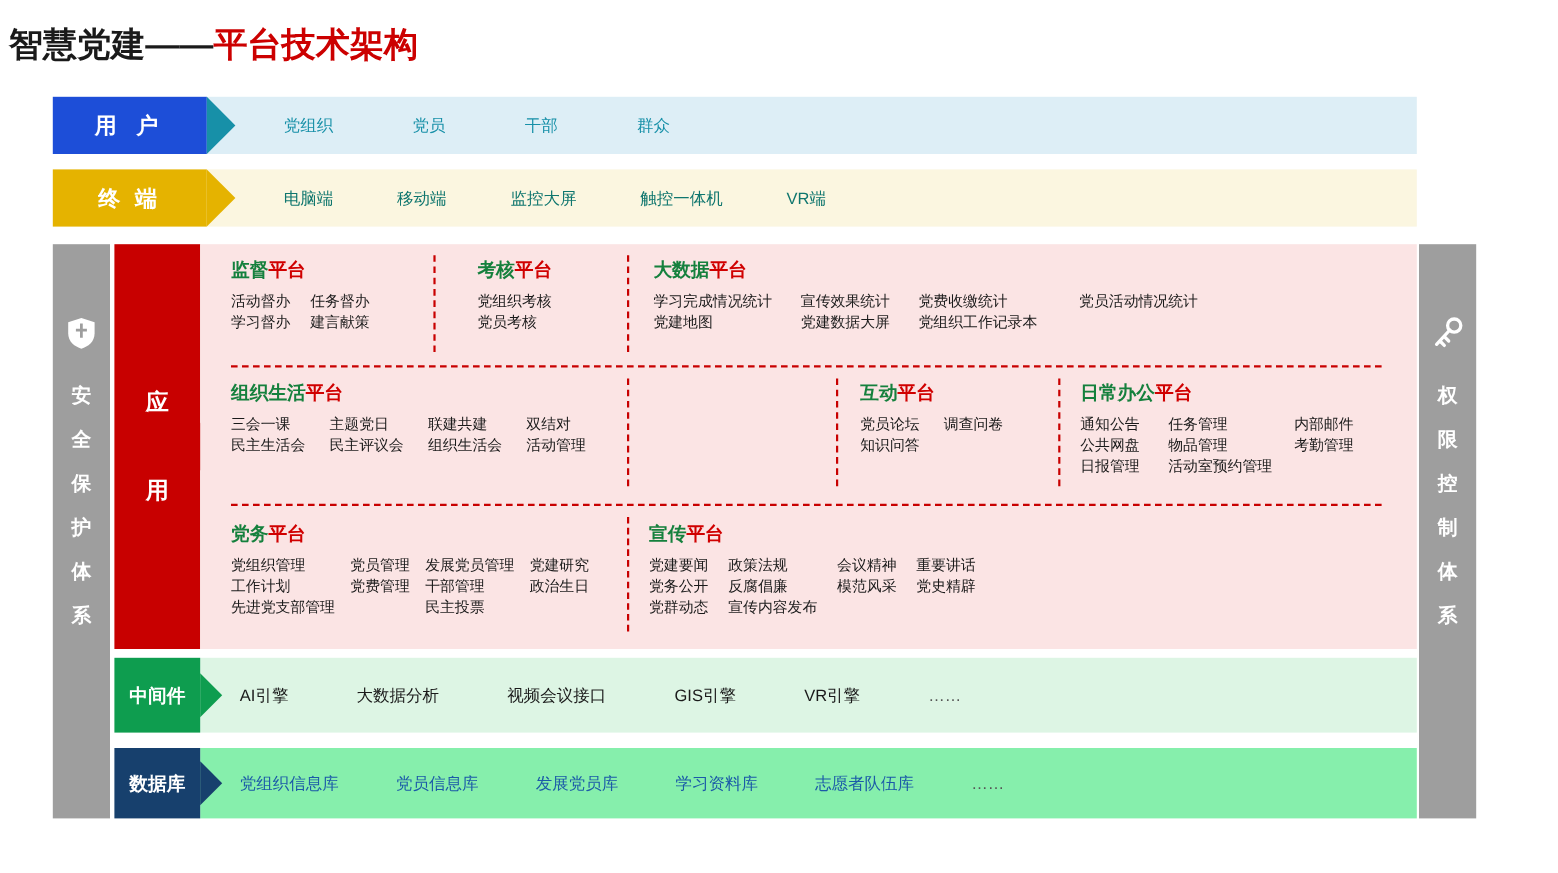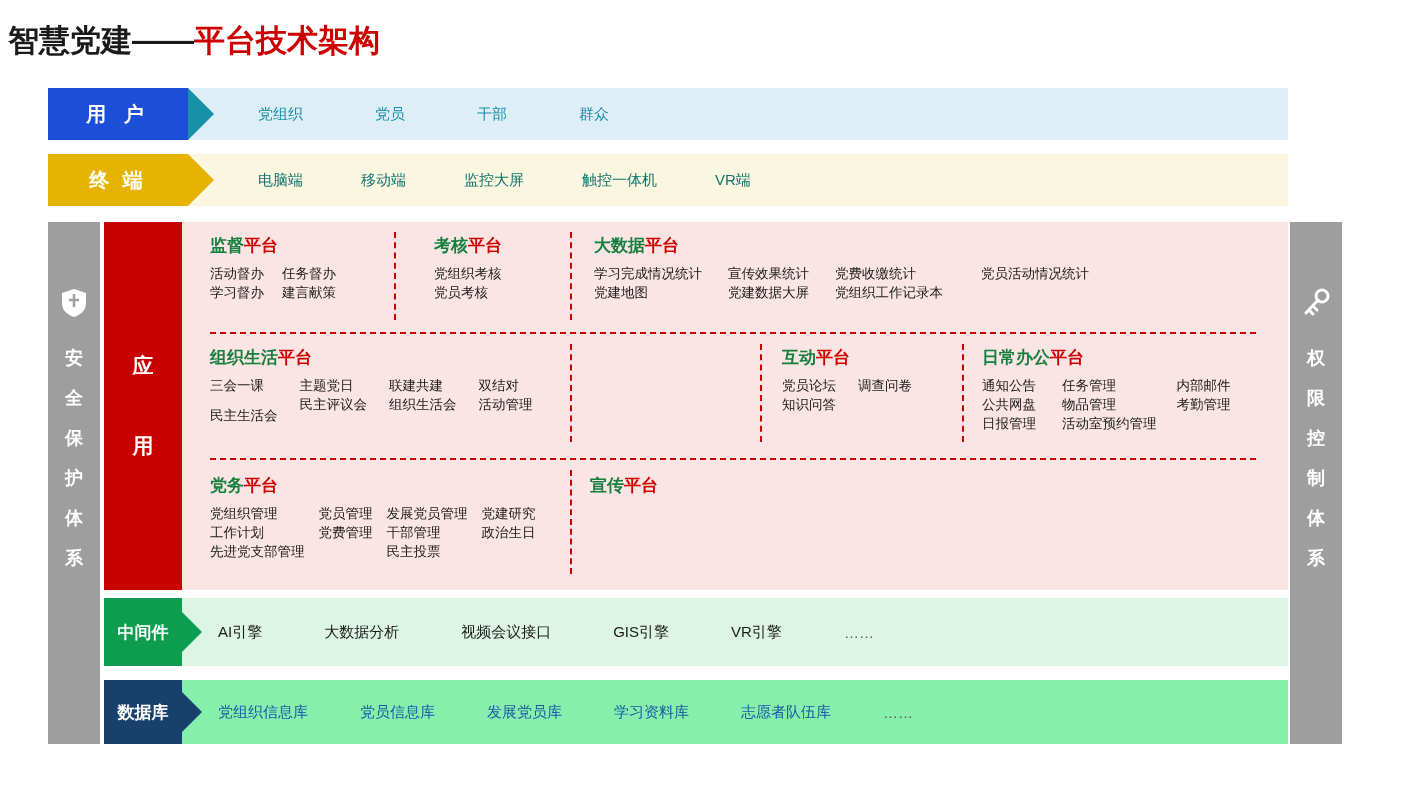--- a/index.html
+++ b/index.html
@@ -321,21 +321,21 @@
   <div class="app-row sep-bottom" id="app-row2">
     <div class="vdash" style="left:388px; top:10px; height:98px;"></div>
     <div class="vdash" style="left:578px; top:10px; height:98px;"></div>
     <div class="vdash" style="left:780px; top:10px; height:98px;"></div>
 
     <div class="grp" style="left:28px; top:12px;">
       <div class="g-title">
         <span class="k">组织生活</span><span class="r">平台</span>
       </div>
       <div class="g-lines">
-        <div class="g-col" style="margin-right:22px;gap:11px;">
+        <div class="g-col" style="margin-right:22px;">
           <span class="li">三会一课</span>
           <span class="li">民主生活会</span>
         </div>
         <div class="g-col" style="margin-right:22px;">
           <span class="li">主题党日</span>
           <span class="li">民主评议会</span>
         </div>
         <div class="g-col" style="margin-right:22px;">
           <span class="li">联建共建</span>
           <span class="li">组织生活会</span>
@@ -411,20 +411,40 @@
         <div class="g-col">
           <span class="li">党建研究</span>
           <span class="li">政治生日</span>
         </div>
       </div>
     </div>
 
     <div class="grp" style="left:408px; top:14px;">
       <div class="g-title">
         <span class="k">宣传</span><span class="r">平台</span>
+      </div>
+      <div class="g-lines">
+        <div class="g-col" style="margin-right:18px;">
+          <span class="li">党建要闻</span>
+          <span class="li">党务公开</span>
+          <span class="li">党群动态</span>
+        </div>
+        <div class="g-col" style="margin-right:18px;">
+          <span class="li">政策法规</span>
+          <span class="li">反腐倡廉</span>
+          <span class="li">宣传内容发布</span>
+        </div>
+        <div class="g-col" style="margin-right:18px;">
+          <span class="li">会议精神</span>
+          <span class="li">模范风采</span>
+        </div>
+        <div class="g-col">
+          <span class="li">重要讲话</span>
+          <span class="li">党史精辟</span>
+        </div>
       </div>
     </div>
 
   </div>
 </div>
 
 <div id="band-mid">
   <div class="tag">
     <span>中间件</span>
     <span class="arrow"></span>

